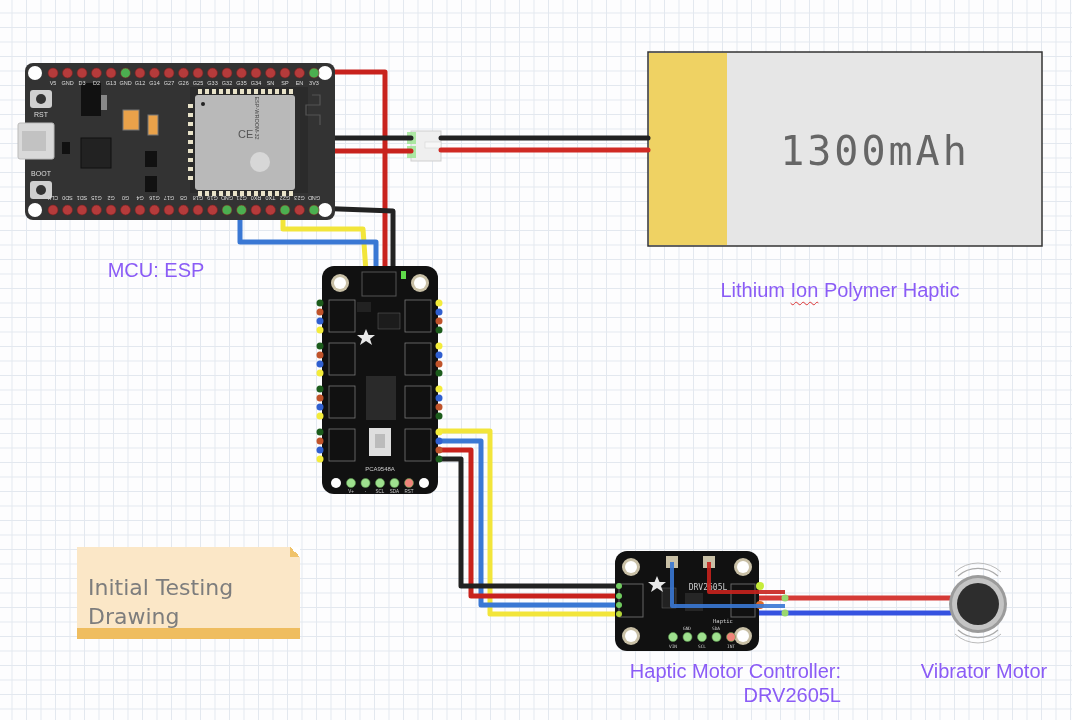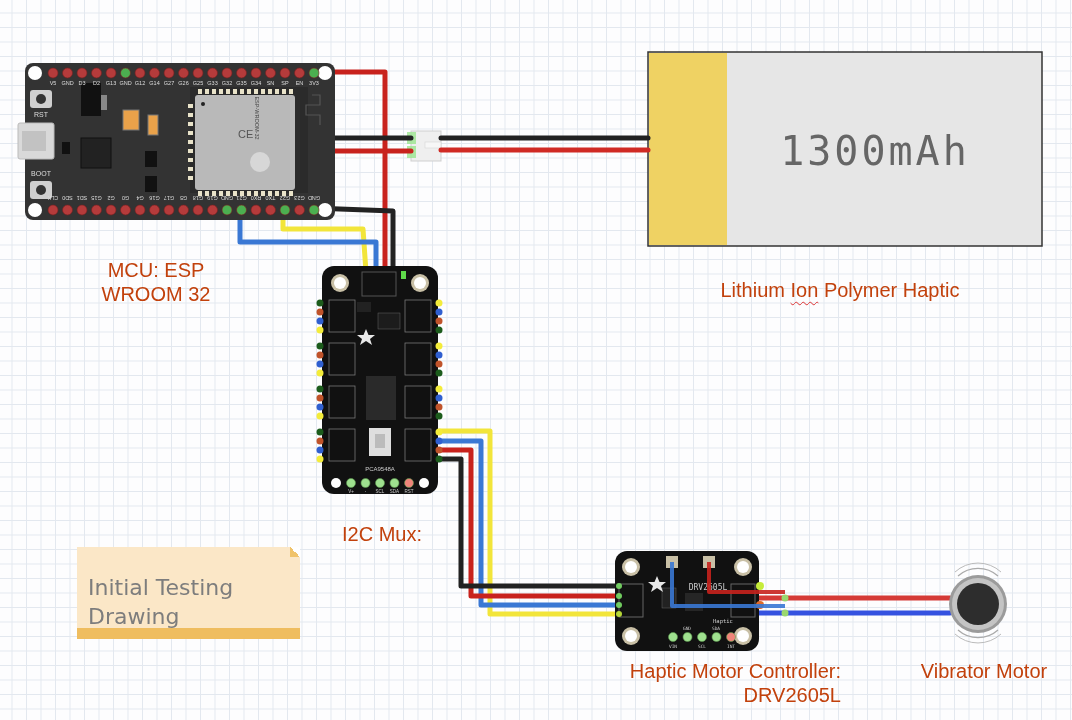--- a/index.html
+++ b/index.html
@@ -5,21 +5,21 @@
   html,body{margin:0;padding:0;}
   body{width:1072px;height:720px;position:relative;overflow:hidden;background:#ffffff;font-family:"Liberation Sans",sans-serif;}
   #canvas{position:absolute;left:0;top:0;width:1072px;height:720px;
     background-color:#fdfdfe;
     background-image:
       linear-gradient(to right, #e3e8ef 1px, transparent 1px),
       linear-gradient(to bottom, #e3e8ef 1px, transparent 1px);
     background-size:14.5px 14.5px;
     background-position:-3px -2px;}
   svg#diagram{position:absolute;left:0;top:0;}
-  .label{position:absolute;color:#c2410c;font-family:"Liberation Sans",sans-serif;font-size:20px;line-height:24px;text-align:center;white-space:nowrap;}
+  .label{position:absolute;color:#8b5cf6;font-family:"Liberation Sans",sans-serif;font-size:20px;line-height:24px;text-align:center;white-space:nowrap;}
   .note{position:absolute;left:77px;top:547px;width:223px;height:92px;background:#fbe7c7;}
   .note-fold2{position:absolute;right:0;top:0;width:10px;height:10px;background:linear-gradient(225deg,#ffffff 50%,#f0c36a 50%);}
   .note-bar{position:absolute;left:0;bottom:0;width:100%;height:11px;background:#efbd5f;}
   .note-text{position:absolute;left:11px;top:10px;font-family:"DejaVu Sans",sans-serif;font-size:22px;line-height:29px;color:#7d7d7d;margin-top:16px;}
   .squiggle{text-decoration:underline wavy #d33;text-decoration-thickness:1px;text-underline-offset:4px;margin-top:47px;}
 </style>
 </head>
 <body>
 
 <div id="canvas"></div>
@@ -350,29 +350,27 @@
     <path d="M 958 630 A 30 30 0 0 0 998 630" fill="none" stroke="#aaa" stroke-width="1.2"></path>
     <path d="M 955 634 A 34 34 0 0 0 1001 634" fill="none" stroke="#bbb" stroke-width="1"></path>
     <circle cx="978" cy="604" r="29" fill="#9b9b9b"></circle>
     <circle cx="978" cy="604" r="26" fill="#c4c4c4"></circle>
     <circle cx="978" cy="604" r="21" fill="#2d2d2d"></circle>
   </g>
 </svg>
 
 <div class="label" style="left:86px;top:258px;width:140px;">
   <div>MCU: ESP</div>
-  <div>WROOM 32</div>
 </div>
 
 <div class="label" style="left:680px;top:278px;width:320px;">
   <span>Lithium </span><span class="squiggle">Ion</span><span> Polymer Haptic</span>
 </div>
 
 <div class="label" style="left:312px;top:522px;width:140px;">
-  <div>I2C Mux:</div>
 </div>
 
 <div class="label" style="left:565px;top:659px;width:276px;text-align:right;">
   <div>Haptic Motor Controller:</div>
   <div>DRV2605L</div>
 </div>
 
 <div class="label" style="left:898px;top:659px;width:172px;">Vibrator Motor</div>
 
 <div class="note">

